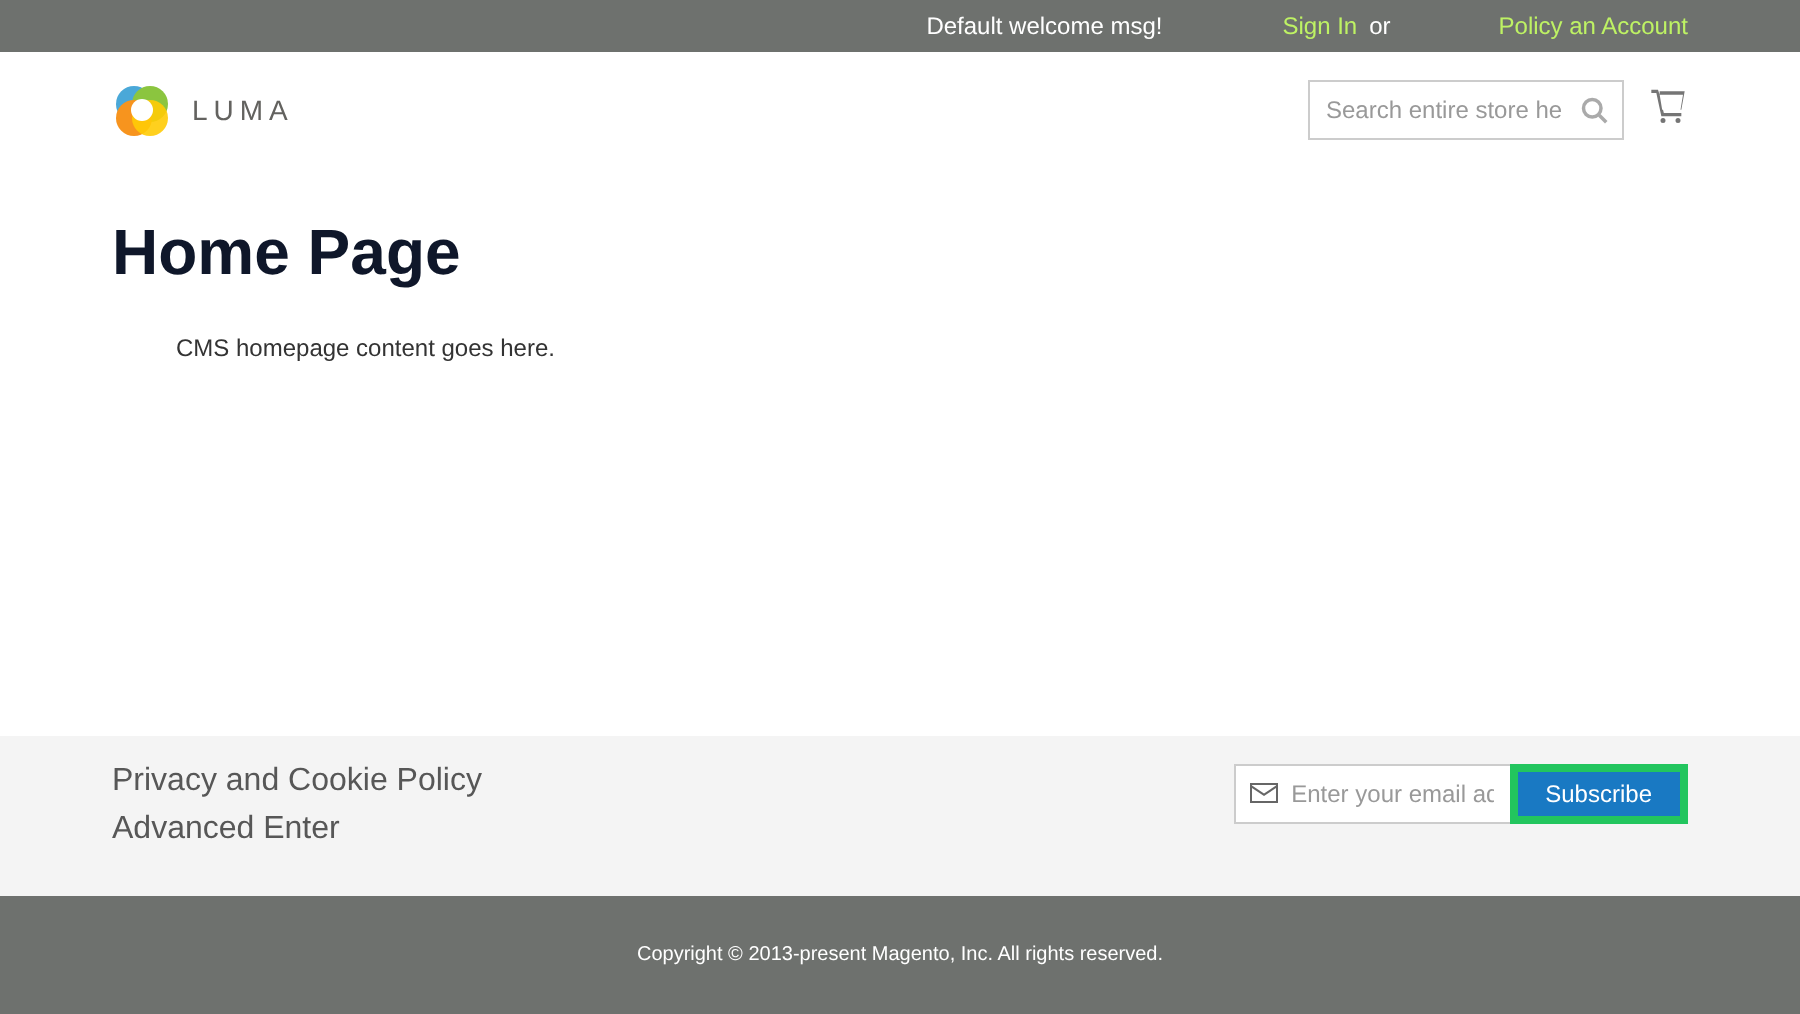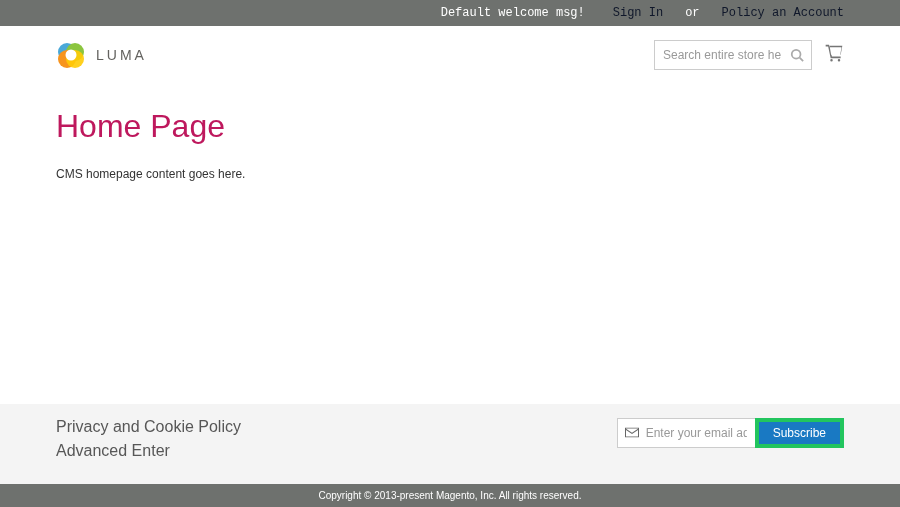--- a/index.html
+++ b/index.html
@@ -1,45 +1,45 @@
 <!DOCTYPE html>
 <html><head>
 <meta charset="utf-8">
 <style>
 * { margin: 0; padding: 0; box-sizing: border-box; }
 body { font-family: 'Helvetica Neue', Helvetica, Arial, sans-serif; font-size: 13px; color: #333; width: 900px; height: 507px; display: flex; flex-direction: column; background: #fff; }
 .panel-wrapper { background: #6e716e; color: #fff; }
-.panel-header { max-width: 900px; padding: 6px 56px; display: flex; justify-content: flex-end; align-items: center; font-size: 12px; gap: 22px; font-family: Liberation Mono, monospace; }
-.panel-header a { color: #0f172a; text-decoration: none; }
+.panel-header { max-width: 900px; padding: 6px 56px; display: flex; justify-content: flex-end; align-items: center; font-size: 12px; gap: 6px; }
+.panel-header a { color: #bef264; text-decoration: none; margin-left: 48px; }
 .welcome { margin-right: 6px; }
 .header-content { padding: 14px 56px 18px; display: flex; align-items: center; justify-content: space-between; }
 .logo { display: flex; align-items: center; gap: 10px; text-decoration: none; }
 .logo-mark { width: 30px; height: 30px; position: relative; }
 .logo-mark svg { width: 100%; height: 100%; display: block; }
 .logo-text { font-size: 14px; letter-spacing: 3px; color: #63625f; font-weight: 500; }
 .header-right { display: flex; align-items: center; gap: 12px; }
 .search-box { position: relative; }
 .search-input { width: 158px; height: 30px; border: 1px solid #ccc; padding: 0 30px 0 8px; font-size: 12px; color: #666; }
 .search-input::placeholder { color: #999; }
 .search-btn { position: absolute; right: 0; top: 0; width: 30px; height: 30px; border: none; background: transparent; cursor: pointer; display: flex; align-items: center; justify-content: center; }
 .cart-btn { background: transparent; border: none; cursor: pointer; color: #757575; }
 .main { flex: 1; padding: 20px 56px 0; }
-.page-title { font-size: 32px; font-weight: 400; color: #be185d; margin-bottom: 22px; }
-.cms-content { font-size: 12px; color: #333; }
+.page-title { font-size: 32px; font-weight: 700; color: #0f172a; margin-bottom: 22px; }
+.cms-content { font-size: 12px; color: #333; margin-left: 32px; }
 .footer { background: #f4f4f4; padding: 14px 56px 18px; display: flex; justify-content: space-between; align-items: flex-start; }
 .footer-links { list-style: none; }
 .footer-links li { margin-bottom: 6px; }
 .footer-links a { color: #575757; font-size: 16px; text-decoration: none; }
 .newsletter { display: flex; align-items: stretch; }
 .news-input-wrap { position: relative; }
 .news-icon { position: absolute; left: 8px; top: 50%; transform: translateY(-50%); }
 .news-input { height: 30px; width: 138px; border: 1px solid #ccc; padding: 0 8px 0 28px; font-size: 12px; border-right: none; }
 .news-input::placeholder { color: #999; }
 .subscribe-btn { height: 30px; padding: 0 14px; background: #1979c3; color: #fff; border: 4px solid #22c55e; font-size: 12px; cursor: pointer; }
-.copyright { background: #6e716e; color: #fff; text-align: center; font-size: 10px; padding: 6px 0; }
+.copyright { background: #6e716e; color: #fff; text-align: center; font-size: 10px; padding: 24px 0; }
 </style>
 </head>
 <body>
 
 <div class="panel-wrapper">
   <div class="panel-header">
     <span class="welcome">Default welcome msg!</span>
     <a href="#">Sign In</a>
     <span>or</span>
     <a href="#">Policy an Account</a>

